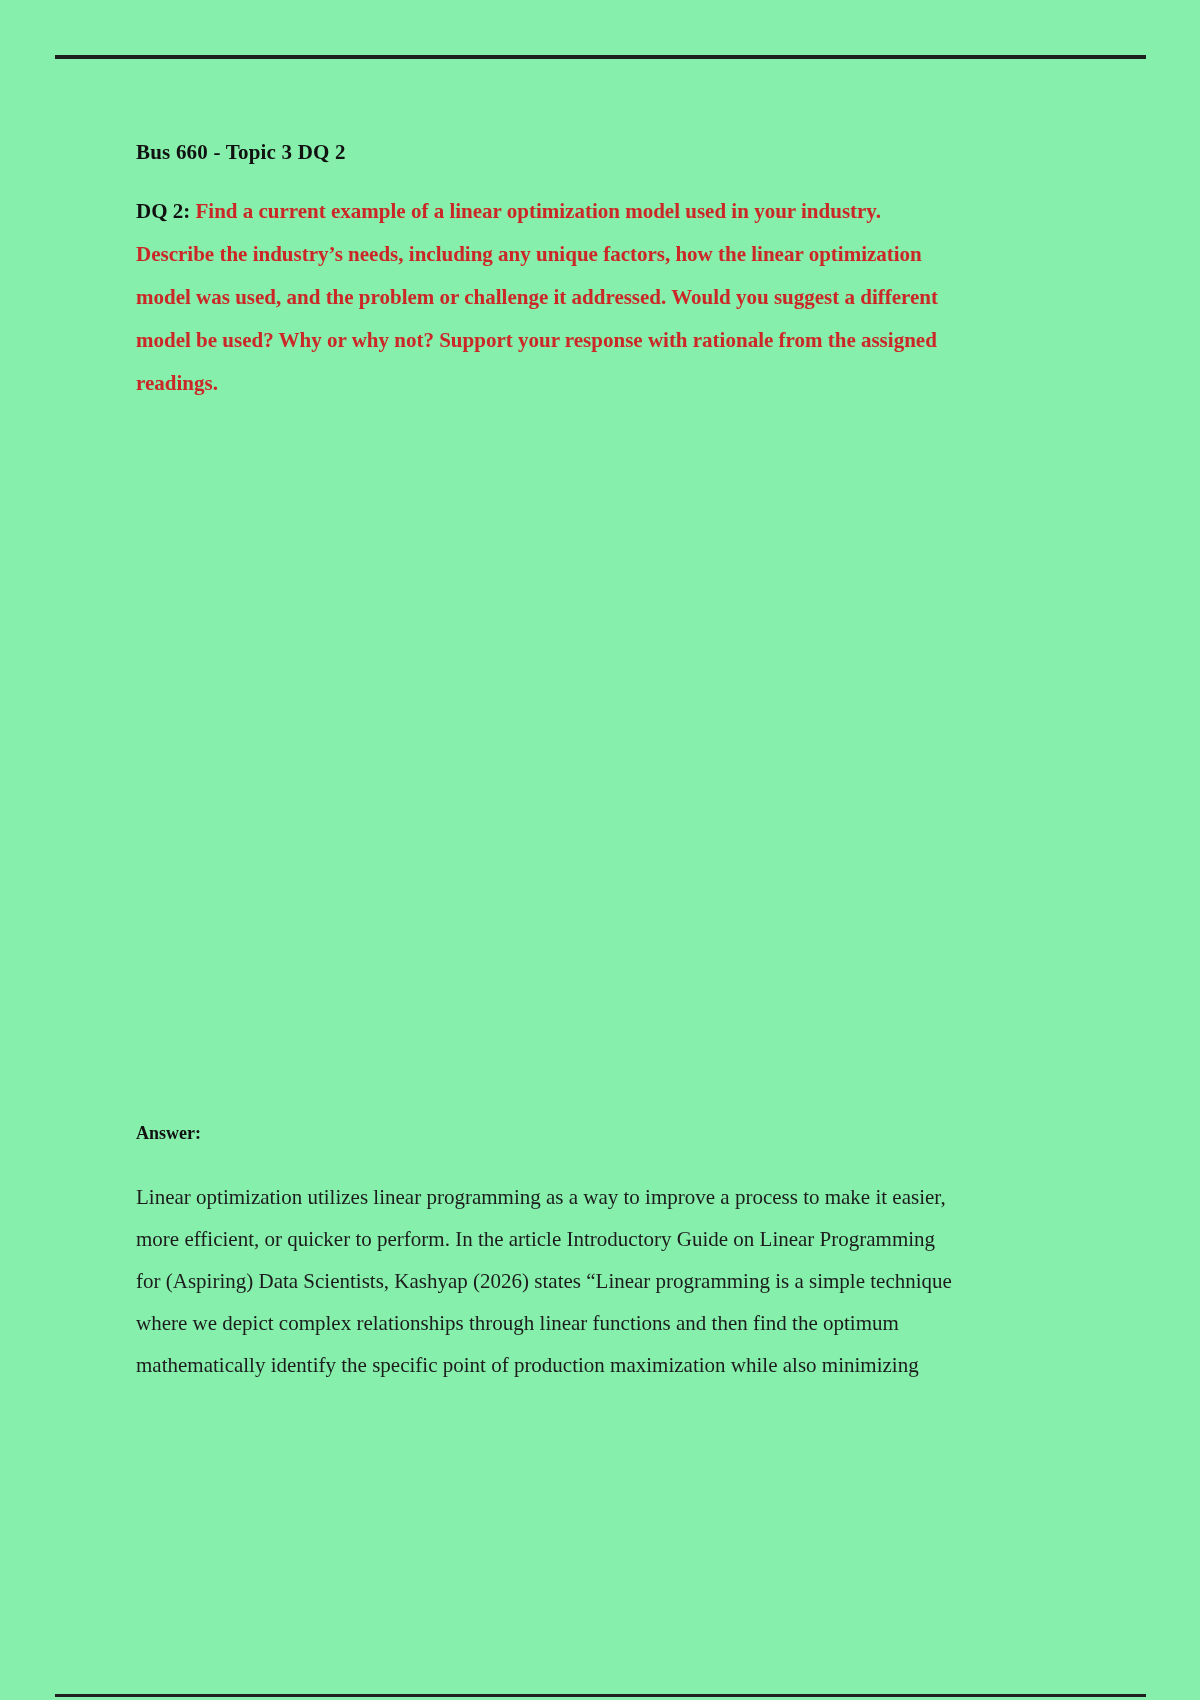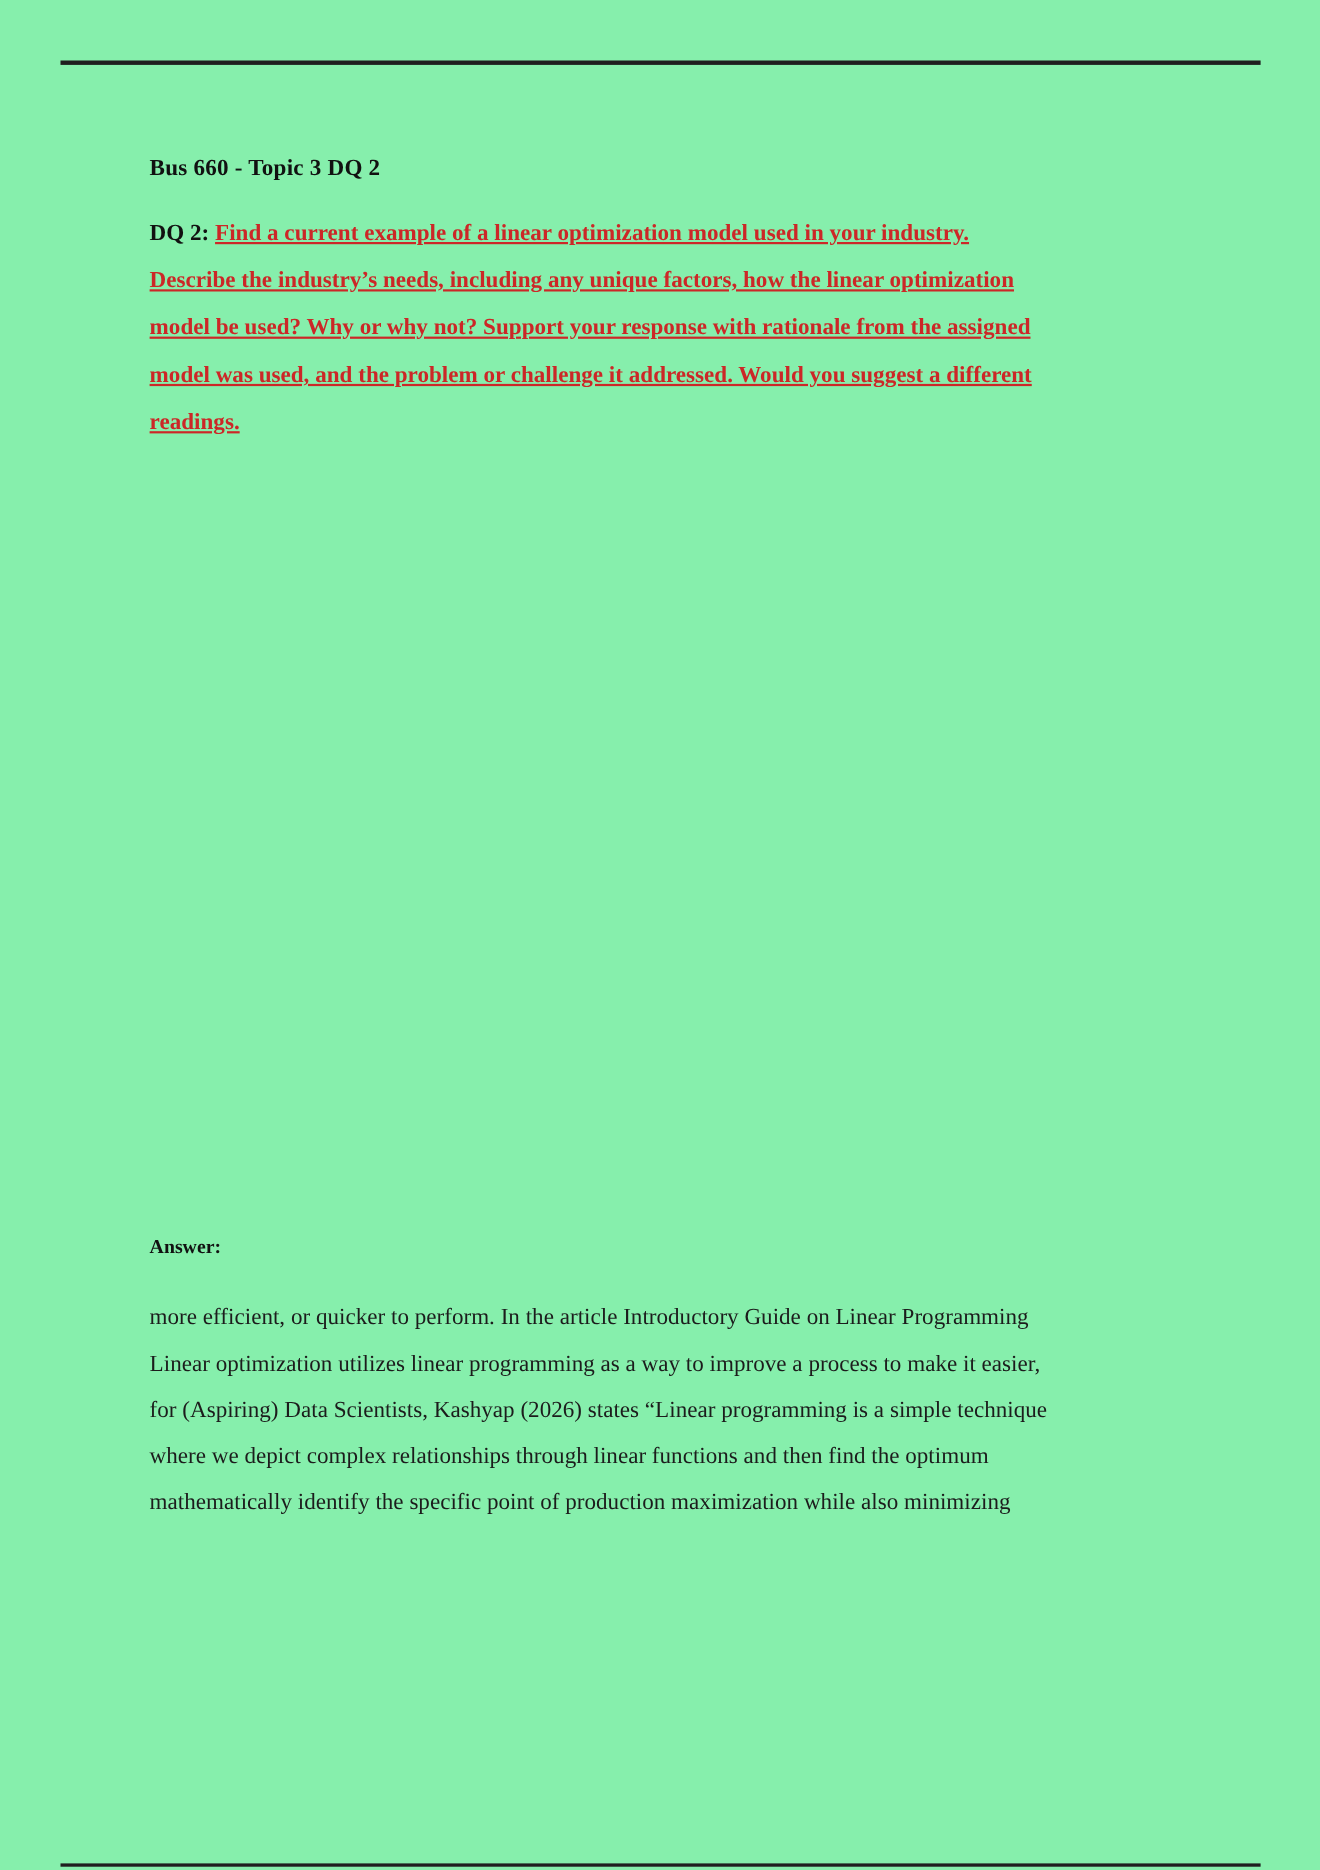--- a/index.html
+++ b/index.html
@@ -39,21 +39,21 @@
     position: absolute;
     left: 136px;
     top: 190px;
     width: 1000px;
     font-size: 21px;
     font-weight: bold;
     line-height: 43px;
   }
   .question-block .q-line { white-space: nowrap; }
   .q-label { color: #111111; text-align: center; }
-  .q-red { color: #cc2727; text-decoration: underline; }
+  .q-red { color: #cc2727; }
   .answer-label {
     position: absolute;
     left: 136px;
     top: 1112px;
     font-size: 18px;
     font-weight: bold;
     color: #111111;
     line-height: 43px;
     white-space: nowrap;
   }
@@ -77,30 +77,30 @@
   <div class="rule rule-top"></div>
 
   <div class="doc-title">Bus 660 - Topic 3 DQ 2</div>
 
   <div class="question-block">
     <div class="q-line">
       <span class="q-label">DQ 2:</span>
       <span class="q-red">Find a current example of a linear optimization model used in your industry.</span>
     </div>
     <div class="q-line q-red">Describe the industry’s needs, including any unique factors, how the linear optimization</div>
+    <div class="q-line q-red">model was used, and the problem or challenge it addressed. Would you suggest a different</div>
     <div class="q-line q-red">model be used? Why or why not? Support your response with rationale from the assigned</div>
-    <div class="q-line q-red">model was used, and the problem or challenge it addressed. Would you suggest a different</div>
     <div class="q-line q-red">readings.</div>
   </div>
 
   <div class="answer-label">Answer:</div>
 
   <div class="answer-block">
+    <div class="a-line">Linear optimization utilizes linear programming as a way to improve a process to make it easier,</div>
     <div class="a-line">more efficient, or quicker to perform. In the article Introductory Guide on Linear Programming</div>
-    <div class="a-line">Linear optimization utilizes linear programming as a way to improve a process to make it easier,</div>
     <div class="a-line">for (Aspiring) Data Scientists, Kashyap (2026) states “Linear programming is a simple technique</div>
     <div class="a-line">where we depict complex relationships through linear functions and then find the optimum</div>
     <div class="a-line">mathematically identify the specific point of production maximization while also minimizing</div>
   </div>
 
   <div class="rule rule-bottom"></div>
 
 </div>
 
 </body></html>

